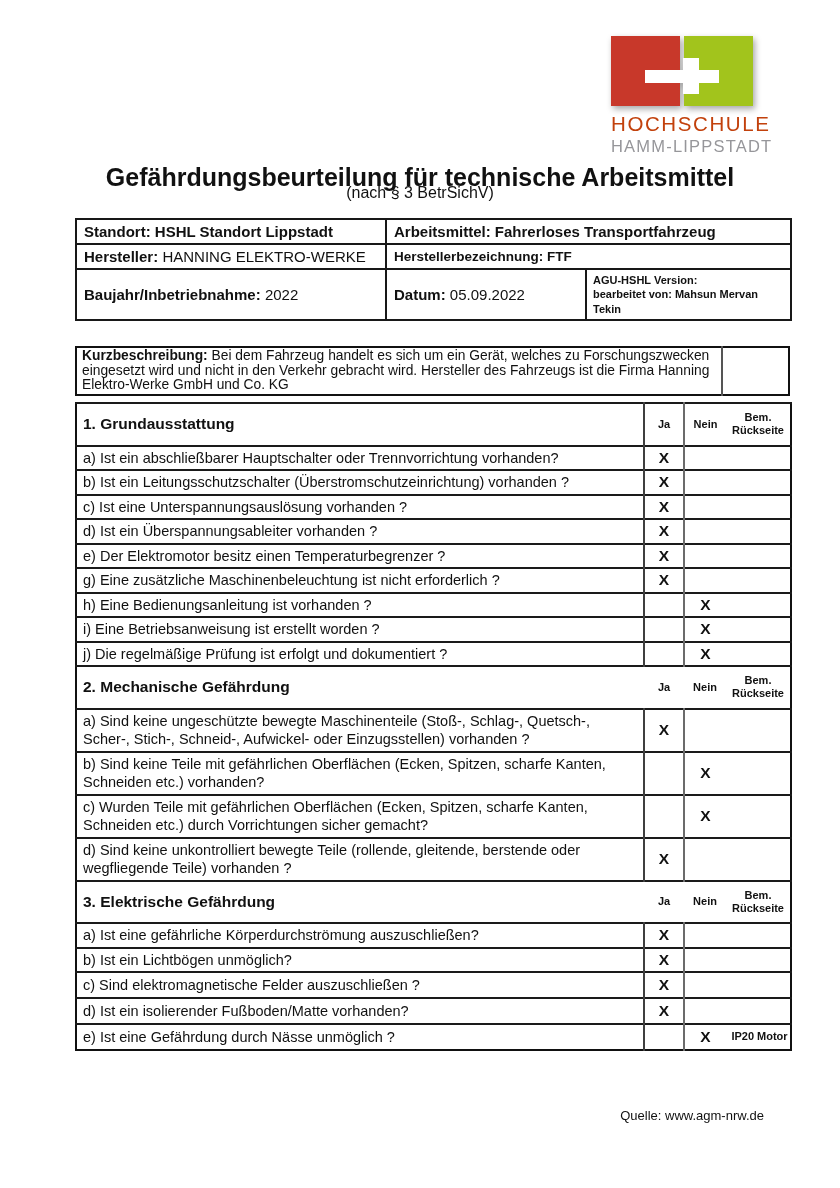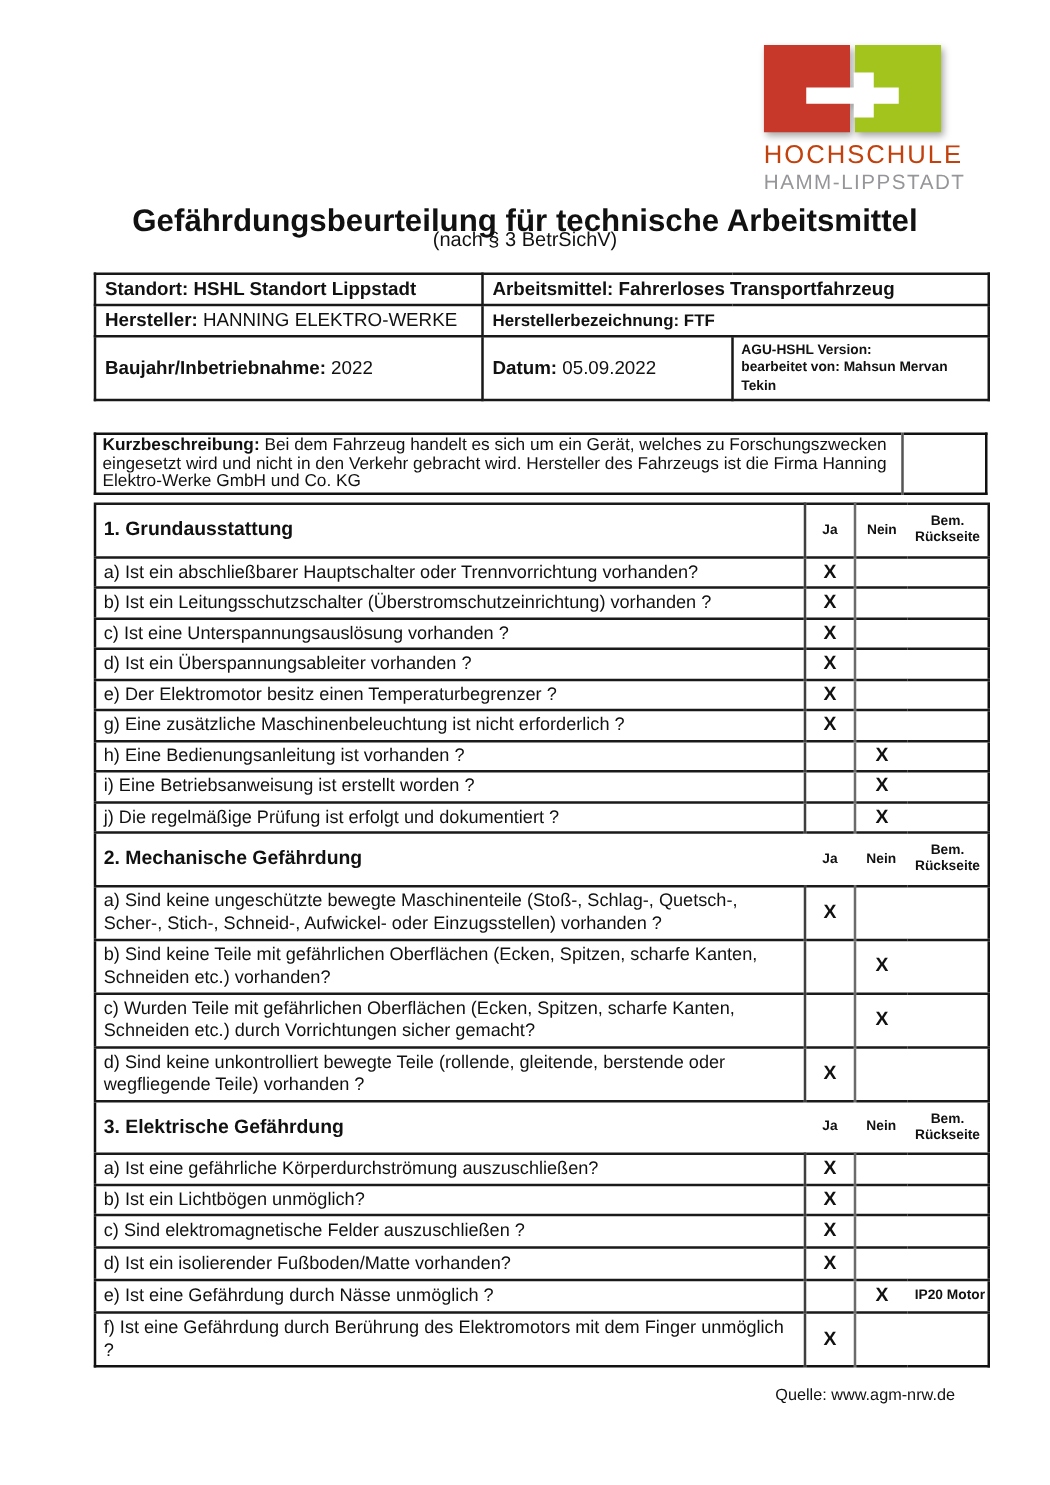--- a/index.html
+++ b/index.html
@@ -48,21 +48,21 @@
   .main-table{position:absolute;left:75px;top:402px;width:715px;border:2.5px solid #111;}
   .main-table td{border-top:2px solid #1a1a1a;vertical-align:middle;}
   .main-table .q{border-right:2px solid #3f3f3f;padding:2px 6px;font-size:14.5px;line-height:18.5px;}
   .main-table .ja{border-right:2px solid #6b6b6b;text-align:center;}
   .main-table .nein{text-align:center;}
   .main-table .mark{font-weight:bold;font-size:15.5px;}
   .main-table .sec-head .q{font-size:15.5px;font-weight:bold;padding:11px 6px;}
   .main-table .collab{font-size:11px;font-weight:bold;text-align:center;line-height:1.2;}
   .main-table .sec-head.plain .q,
   .main-table .sec-head.plain .ja{border-right:none;}
-  .main-table .bem-note{font-size:11px;font-weight:bold;line-height:1.2;padding:2px 2px 2px 5px;text-align:right;}
+  .main-table .bem-note{font-size:11px;font-weight:bold;line-height:1.2;padding:2px 2px 2px 5px;text-align:center;}
   .main-table .row-s1{height:20px;}
   .main-table .row-s3{height:26px;}
   .main-table .row-tall{height:37px;}
 
   
   .footer{position:absolute;left:75px;top:1108px;width:715px;text-align:right;padding-right:26px;font-size:13px;box-sizing:border-box;}
 </style>
 </head>
 <body>
 
@@ -241,24 +241,18 @@
           <td class="ja mark">X</td>
           <td class="nein mark"></td>
           <td class="bem-note"></td>
         </tr>
         <tr class="data-row row-s3">
           <td class="q">e) Ist eine Gefährdung durch Nässe unmöglich ?</td>
           <td class="ja mark"></td>
           <td class="nein mark">X</td>
           <td class="bem-note">IP20 Motor</td>
         </tr>
-        <tr class="data-row row-tall">
-          <td class="q">f) Ist eine Gefährdung durch Berührung des Elektromotors mit dem Finger unmöglich ?</td>
-          <td class="ja mark">X</td>
-          <td class="nein mark"></td>
-          <td class="bem-note"></td>
-        </tr>
       </tbody>
   </table>
 
   <div class="footer">Quelle: www.agm-nrw.de</div>
 
 </div>
 
 </body></html>

